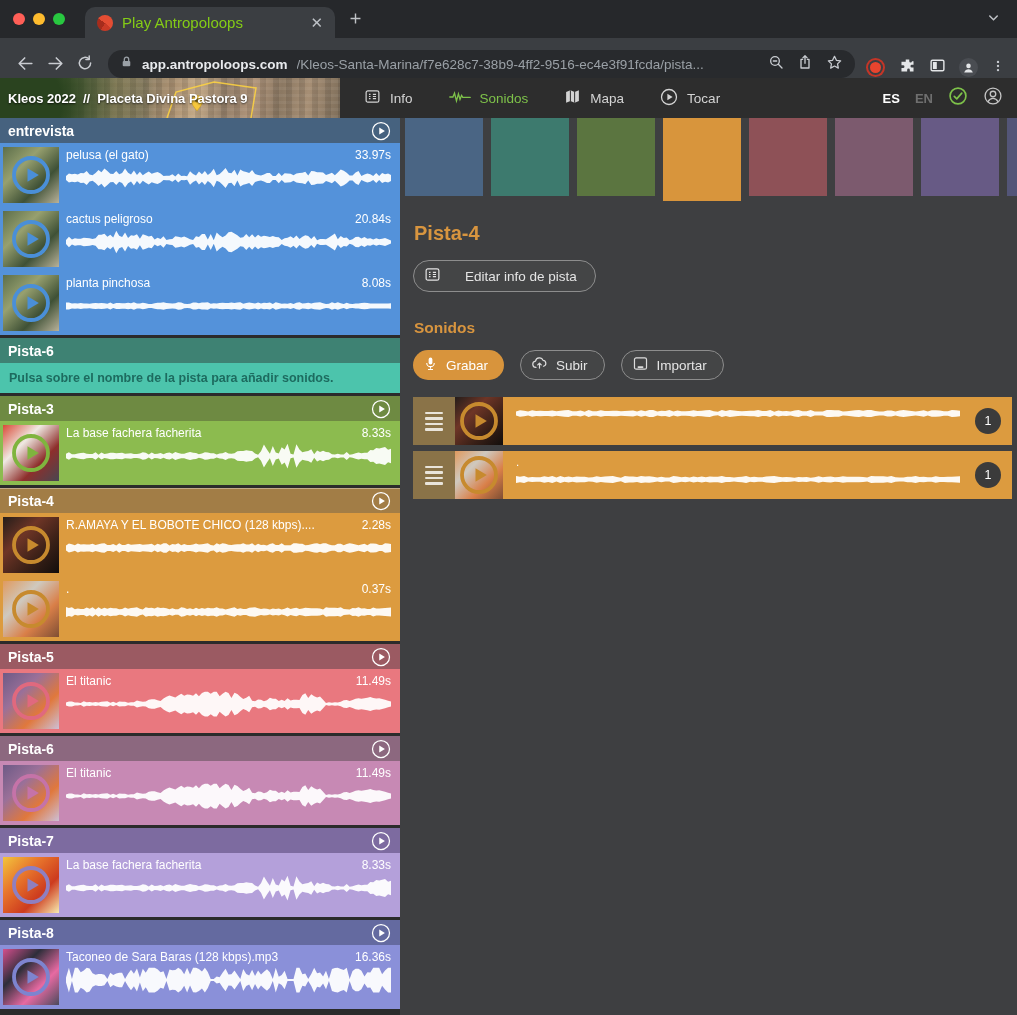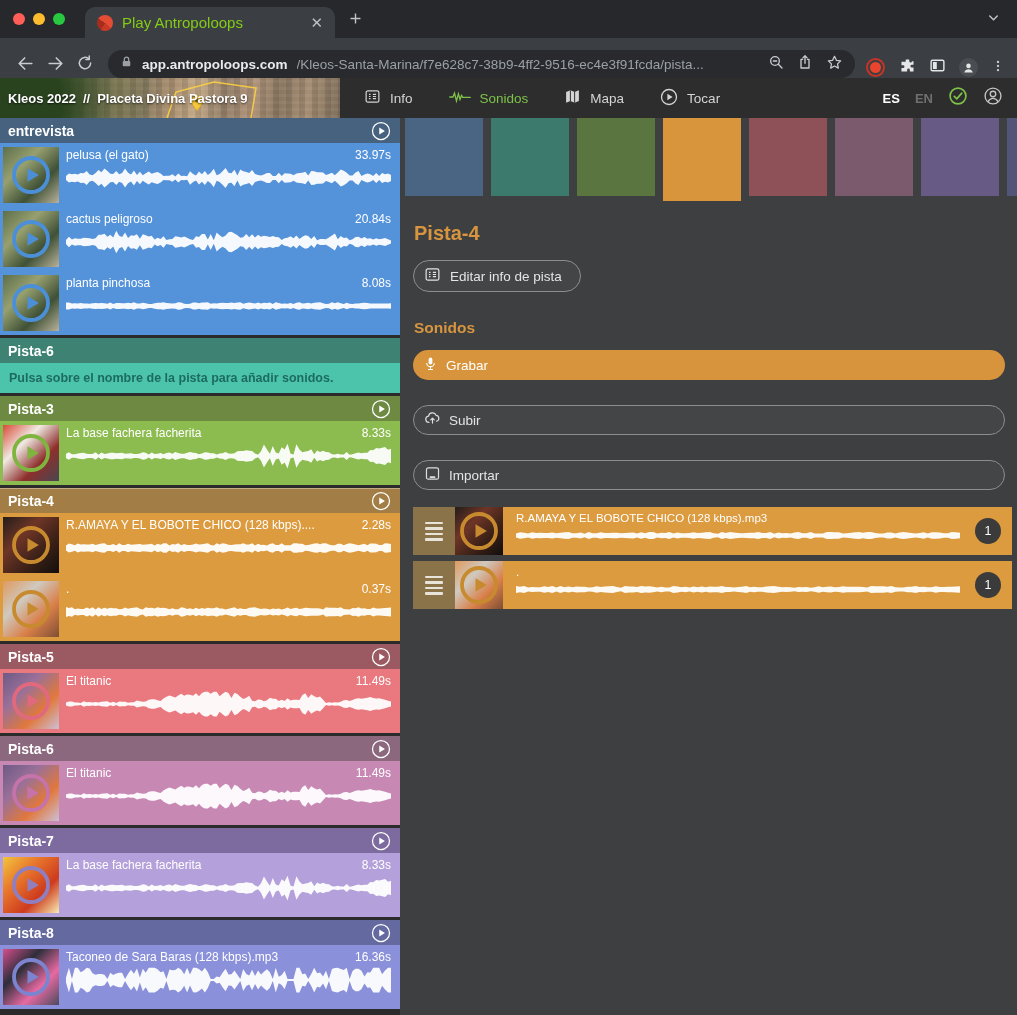--- a/index.html
+++ b/index.html
@@ -69,25 +69,25 @@
   .clip-top { display:flex; justify-content:space-between; color:#fff; font-size:12px; margin-top:1px; }
   .clip-name { white-space:nowrap; overflow:hidden; padding-right:6px; }
   .wave { display:block; width:100%; height:26px; margin-top:3px; }
   .empty-hint { padding:8px 9px; font-size:12.5px; font-weight:600; }
 
   
   #swatches { display:flex; gap:8px; padding-left:5px; align-items:flex-start; overflow:hidden; }
   .swatch { width:78px; height:78px; flex:none; }
   .swatch.active { height:83px; }
   .page-title { color:var(--accent,#d8953f); font-size:20px; font-weight:600; margin:21px 0 0 14px; }
-  .edit-btn { margin:15px 0 0 13px; display:inline-flex; align-items:center; gap:9px;
+  .edit-btn { margin:15px 0 0 13px; display:inline-flex; align-items:center; gap:24px;
     background:rgba(255,255,255,0.03); border:1px solid #8d8d8d; color:#e4e4e4;
     font-size:13.5px; border-radius:16px; padding:0 18px 0 10px; height:32px; font-family:inherit; }
   .sounds-heading { color:var(--accent,#d8953f); font-size:15.5px; font-weight:600; margin:27px 0 0 14px; }
-  .actions { display:flex; gap:25px; margin:13px 12px 0 13px;flex-direction:column; }
+  .actions { display:flex; gap:16px; margin:13px 12px 0 13px; }
   .pill { display:inline-flex; align-items:center; gap:8px; height:30px; border-radius:15px;
     padding:0 16px 0 10px; font-size:13.5px; font-family:inherit; }
   .pill.primary { background:var(--accent2,#d8943c); color:#fff; border:none; }
   .pill.ghost { background:rgba(255,255,255,0.03); border:1px solid #8d8d8d; color:#e4e4e4; }
   #sound-rows { margin:17px 5px 0 13px; }
   .srow { display:flex; height:48px; margin-bottom:6px; }
   .srow-handle { width:42px; flex:none; display:flex; flex-direction:column; justify-content:center;
     align-items:center; gap:3px; }
   .srow-handle i { width:18px; height:2.5px; background:#e9e4da; border-radius:1px; display:block; }
   .srow-thumb { width:48px; height:48px; flex:none; position:relative; }
@@ -561,21 +561,21 @@
             <i></i>
             <i></i>
             <i></i>
           </div>
           <div class="srow-thumb" style="background:linear-gradient(135deg,#241d1a 0%,#6e3526 34%,#3a2017 67%,#120e0c 100%)">
             <span class="play-ovl"><svg class="" viewBox="0 0 24 24" width="100%" height="100%">
                 <circle cx="12" cy="12" r="10.2" fill="none" stroke="#c78a2e" stroke-width="2.3"></circle>
                 <path d="M9.9 7.9l6.8 4.1-6.8 4.1z" fill="#c78a2e"></path>
               </svg></span>
           </div>
-          <div class="srow-body" style="background:#dc9b3f"><div class="srow-title">R.AMAYA Y EL BOBOTE CHICO (128 kbps).mp3</div><span><svg class="srow-wave" viewBox="0 0 300 30" preserveAspectRatio="none">
+          <div class="srow-body" style="background:#dc9b3f"><span><svg class="srow-wave" viewBox="0 0 300 30" preserveAspectRatio="none">
                 <path d="M0.0,12.0L2.7,9.7L5.5,10.7L8.2,11.9L10.9,9.7L13.6,11.1L16.4,10.6L19.1,11.0L21.8,10.9L24.5,10.1L27.3,11.6L30.0,10.7L32.7,9.9L35.5,9.4L38.2,11.6L40.9,11.6L43.6,10.4L46.4,12.1L49.1,9.6L51.8,11.6L54.5,11.6L57.3,10.0L60.0,11.2L62.7,11.1L65.5,10.7L68.2,10.5L70.9,11.3L73.6,10.9L76.4,10.6L79.1,10.1L81.8,12.0L84.5,10.0L87.3,11.3L90.0,9.6L92.7,9.4L95.5,12.0L98.2,10.5L100.9,11.0L103.6,9.6L106.4,11.9L109.1,10.3L111.8,11.4L114.5,11.5L117.3,11.1L120.0,9.9L122.7,11.1L125.5,10.8L128.2,10.0L130.9,9.5L133.6,11.5L136.4,12.1L139.1,9.5L141.8,10.9L144.5,9.4L147.3,10.1L150.0,11.2L152.7,11.6L155.5,11.0L158.2,10.7L160.9,10.7L163.6,9.4L166.4,10.9L169.1,11.1L171.8,9.6L174.5,12.1L177.3,10.2L180.0,11.4L182.7,11.2L185.5,12.0L188.2,10.3L190.9,9.4L193.6,11.5L196.4,11.6L199.1,9.4L201.8,11.7L204.5,11.8L207.3,11.9L210.0,9.6L212.7,9.5L215.5,10.0L218.2,10.0L220.9,11.7L223.6,11.6L226.4,10.8L229.1,9.9L231.8,9.4L234.5,10.6L237.3,9.4L240.0,9.5L242.7,11.1L245.5,11.8L248.2,11.9L250.9,10.2L253.6,10.1L256.4,11.8L259.1,10.4L261.8,9.6L264.5,10.2L267.3,11.0L270.0,11.9L272.7,10.9L275.5,10.0L278.2,11.8L280.9,9.8L283.6,9.9L286.4,10.2L289.1,11.4L291.8,11.5L294.5,9.5L297.3,9.7L300.0,10.5L300.0,19.5L297.3,20.3L294.5,20.5L291.8,18.5L289.1,18.6L286.4,19.8L283.6,20.1L280.9,20.2L278.2,18.2L275.5,20.0L272.7,19.1L270.0,18.1L267.3,19.0L264.5,19.8L261.8,20.4L259.1,19.6L256.4,18.2L253.6,19.9L250.9,19.8L248.2,18.1L245.5,18.2L242.7,18.9L240.0,20.5L237.3,20.6L234.5,19.4L231.8,20.6L229.1,20.1L226.4,19.2L223.6,18.4L220.9,18.3L218.2,20.0L215.5,20.0L212.7,20.5L210.0,20.4L207.3,18.1L204.5,18.2L201.8,18.3L199.1,20.6L196.4,18.4L193.6,18.5L190.9,20.6L188.2,19.7L185.5,18.0L182.7,18.8L180.0,18.6L177.3,19.8L174.5,17.9L171.8,20.4L169.1,18.9L166.4,19.1L163.6,20.6L160.9,19.3L158.2,19.3L155.5,19.0L152.7,18.4L150.0,18.8L147.3,19.9L144.5,20.6L141.8,19.1L139.1,20.5L136.4,17.9L133.6,18.5L130.9,20.5L128.2,20.0L125.5,19.2L122.7,18.9L120.0,20.1L117.3,18.9L114.5,18.5L111.8,18.6L109.1,19.7L106.4,18.1L103.6,20.4L100.9,19.0L98.2,19.5L95.5,18.0L92.7,20.6L90.0,20.4L87.3,18.7L84.5,20.0L81.8,18.0L79.1,19.9L76.4,19.4L73.6,19.1L70.9,18.7L68.2,19.5L65.5,19.3L62.7,18.9L60.0,18.8L57.3,20.0L54.5,18.4L51.8,18.4L49.1,20.4L46.4,17.9L43.6,19.6L40.9,18.4L38.2,18.4L35.5,20.6L32.7,20.1L30.0,19.3L27.3,18.4L24.5,19.9L21.8,19.1L19.1,19.0L16.4,19.4L13.6,18.9L10.9,20.3L8.2,18.1L5.5,19.3L2.7,20.3L0.0,18.0Z" fill="#ffffff" fill-opacity="0.94"></path>
               </svg></span><div class="badge">1</div></div>
         </div>
         <div class="srow">
           <div class="srow-handle" style="background:#8a7348">
             <i></i>
             <i></i>
             <i></i>
             <i></i>
           </div>

